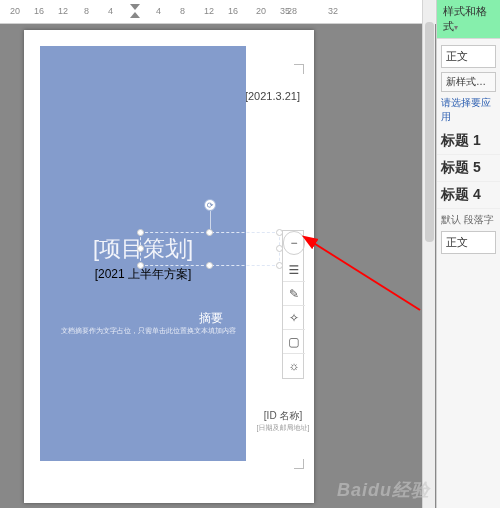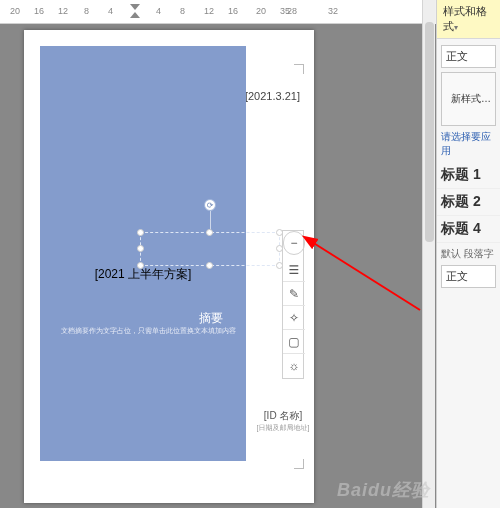--- a/index.html
+++ b/index.html
@@ -129,24 +129,24 @@
 
   .sidebar {
     position:absolute;
     top:0; left:436px;
     width:64px; height:508px;
     background:#f6f6f6;
     border-left:1px solid #d0d0d0;
     font-size:11px;
     color:#333;
   }
-  .sb-header{padding:4px 6px;background:#fef9c3;border-bottom:1px solid #d8d8d8}
+  .sb-header{padding:4px 6px;background:#86efac;border-bottom:1px solid #d8d8d8}
   .sb-header .dd{font-size:8px;color:#777}
   .sb-select{margin:6px 4px 4px;padding:3px 4px;border:1px solid #c8c8c8;background:#fff;font-size:11px}
-  .sb-btn{margin:2px 4px;padding:19px 4px;border:1px solid #c8c8c8;background:#f9f9f9;font-size:10px;text-align:right;cursor:pointer}
+  .sb-btn{margin:2px 4px;padding:2px 4px;border:1px solid #c8c8c8;background:#f9f9f9;font-size:10px;text-align:left;cursor:pointer}
   .sb-link{margin:4px 4px;font-size:10px;color:#2a5db0;cursor:pointer}
   .heading-list div{padding:4px 4px;border-bottom:1px solid #eee;font-size:14px;font-weight:bold;cursor:pointer}
   .sb-note{margin:4px 4px;font-size:10px;color:#666}
   .sb-select2{margin:4px 4px;padding:3px 4px;border:1px solid #c8c8c8;background:#fff;font-size:11px}
 
   .vscroll{position:absolute;top:0;left:422px;width:13px;height:508px;background:#eee;border-left:1px solid #d4d4d4}
   .vthumb{position:absolute;top:22px;left:2px;width:9px;height:220px;background:#cfcfcf;border-radius:4px}
 
   .arrow {
     position:absolute;
@@ -178,20 +178,21 @@
   <div class="indent dn" style="left:130px"></div>
   <div class="indent up" style="left:130px"></div>
 </div>
 
 <div class="doc-area">
   <div class="page">
     <div class="crop-tr"></div>
     <div class="crop-br"></div>
     <div class="date">[2021.3.21]</div>
     <div class="cover">
+      <div class="title">[项目策划]</div>
       <div class="subtitle">[2021 上半年方案]</div>
       <div class="abs-title">摘要</div>
       <div class="abs-text">文档摘要作为文字占位，只需单击此位置换文本填加内容</div>
 
       <div class="sel-box">
         <div class="rot-line"></div>
         <div class="rot-handle">⟳</div>
         <div class="handle h-tl"></div>
         <div class="handle h-tm"></div>
         <div class="handle h-tr"></div>
@@ -224,21 +225,21 @@
 
 <div class="sidebar">
   <div class="sb-header">
     <span>样式和格式</span><span class="dd">▾</span>
   </div>
   <div class="sb-select">正文</div>
   <div class="sb-btn">新样式…</div>
   <div class="sb-link">请选择要应用</div>
   <div class="heading-list">
     <div>标题 1</div>
-    <div>标题 2</div>
+    <div>标题 5</div>
     <div>标题 4</div>
   </div>
   <div class="sb-note">默认 段落字</div>
   <div class="sb-select2">正文</div>
 </div>
 
 <svg class="arrow" viewBox="0 0 140 90">
   <defs>
     <marker id="ah" markerWidth="10" markerHeight="10" refX="2" refY="3" orient="auto">
       <path d="M0,0 L0,6 L8,3 z" fill="#ff0000"></path>

